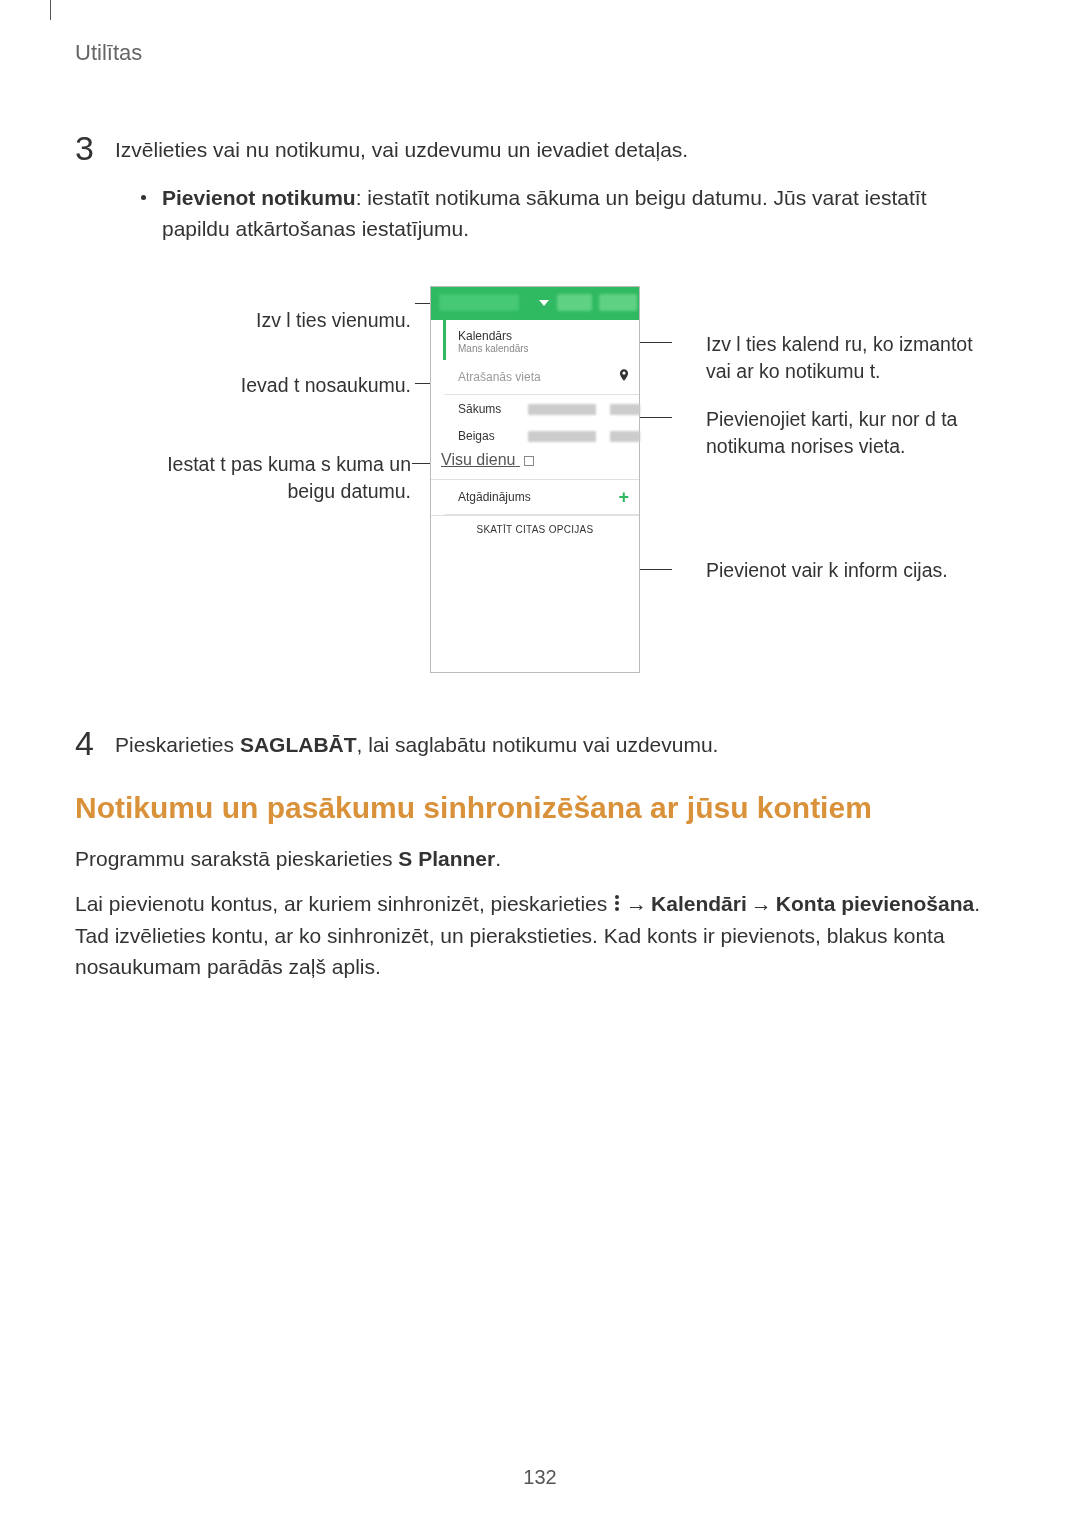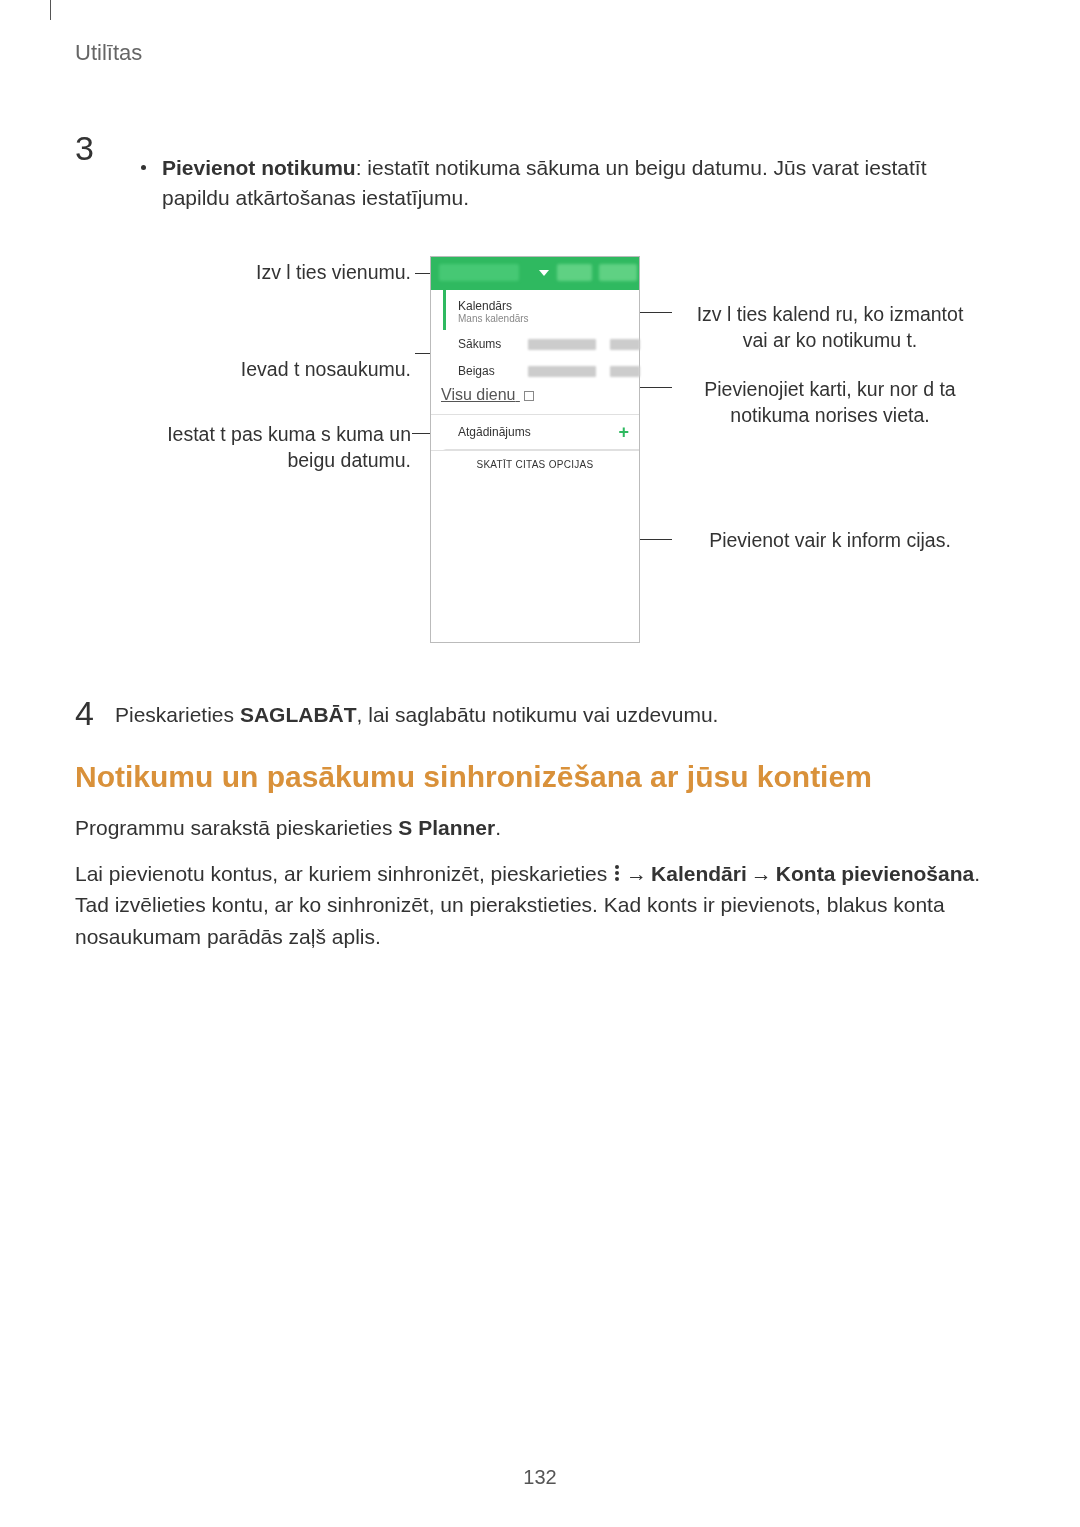--- a/index.html
+++ b/index.html
@@ -67,21 +67,21 @@
     height: 400px;
     margin: 14px 0 40px 40px;
   }
   .callout {
     position: absolute;
     font-size: 19.5px;
     line-height: 1.35;
     color: #333;
   }
   .callout.left { text-align: right; }
-  .callout.right { text-align: center; }
+  .callout.right { text-align: left; margin-left: 31px; }
 
   .cline {
     position: absolute;
     background: #333;
   }
   .cline.h { height: 1px; }
   .cline.v { width: 1px; }
 
   .mock {
     position: absolute;
@@ -204,37 +204,38 @@
 
 <div class="top-rule"></div>
 
 <div class="page">
 
   <div class="header">Utilītas</div>
 
   <div class="step">
     <div class="step-num">3</div>
     <div class="step-body">
+      <span>Izvēlieties vai nu notikumu, vai uzdevumu un ievadiet detaļas.</span>
       <div class="sub-bullets">
         <div class="bullet-row">
           <div class="dot"></div>
           <div>
             <span class="b">Pievienot notikumu</span><span>: iestatīt notikuma sākuma un beigu datumu. Jūs varat iestatīt papildu atkārtošanas iestatījumu.</span>
           </div>
         </div>
       </div>
     </div>
   </div>
 
   <div class="diagram-wrap">
 
-    <div class="callout left" style="right:574px; top:3px;">Izv l ties vienumu.</div>
+    <div class="callout left" style="right:574px; top:21px;">Izv l ties vienumu.</div>
     <div class="cline h" style="top:17px; left:300px; width:19px;"></div>
 
-    <div class="callout left" style="right:574px; top:100px;">Ievad t nosaukumu.</div>
+    <div class="callout left" style="right:574px; top:86px;">Ievad t nosaukumu.</div>
     <div class="cline h" style="top:97px; left:300px; width:27px;"></div>
 
     <div class="callout left" style="right:574px; top:165px; width:260px;">
       <span>Iestat t   pas kuma s kuma un</span><br>
       <span>beigu datumu.</span>
     </div>
     <div class="cline h" style="top:177px; left:297px; width:31px;"></div>
     <div class="cline v" style="top:160px; left:328px; height:35px;"></div>
 
     <div class="callout right" style="left:560px; top:45px; width:310px;">
@@ -256,20 +257,28 @@
       <div class="mock-top">
         <div class="blur" style="left:8px; width:80px; background:#46c874; filter:blur(1.4px);"></div>
         <div class="chev"></div>
         <div class="blur" style="left:126px; width:35px; background:#5fd183; filter:blur(1.4px);"></div>
         <div class="blur" style="left:168px; width:38px; background:#5fd183; filter:blur(1.4px);"></div>
       </div>
       <div class="mock-row accent">
         <span>Kalendārs</span>
         <span class="mock-sub">Mans kalendārs</span>
       </div>
+      <div class="mock-row gray sep" style="padding-top:10px;">
+        <span>Atrašanās vieta</span>
+        <span class="pin-icon">
+          <svg viewBox="0 0 24 24" width="14" height="18">
+              <path fill="#333" d="M12 2C8.1 2 5 5.1 5 9c0 5.2 7 13 7 13s7-7.8 7-13c0-3.9-3.1-7-7-7zm0 9.5A2.5 2.5 0 1 1 12 6a2.5 2.5 0 0 1 0 5.5z"></path>
+            </svg>
+        </span>
+      </div>
       <div class="mock-row" style="color:#333;">
         <span>Sākums</span>
         <div class="mock-field-blur" style="left:82px; top:9px; width:68px;"></div>
         <div class="mock-field-blur" style="left:164px; top:9px; width:30px;"></div>
       </div>
       <div class="mock-row" style="color:#333;">
         <span>Beigas</span>
         <div class="mock-field-blur" style="left:82px; top:9px; width:68px;"></div>
         <div class="mock-field-blur" style="left:164px; top:9px; width:30px;"></div>
       </div>

